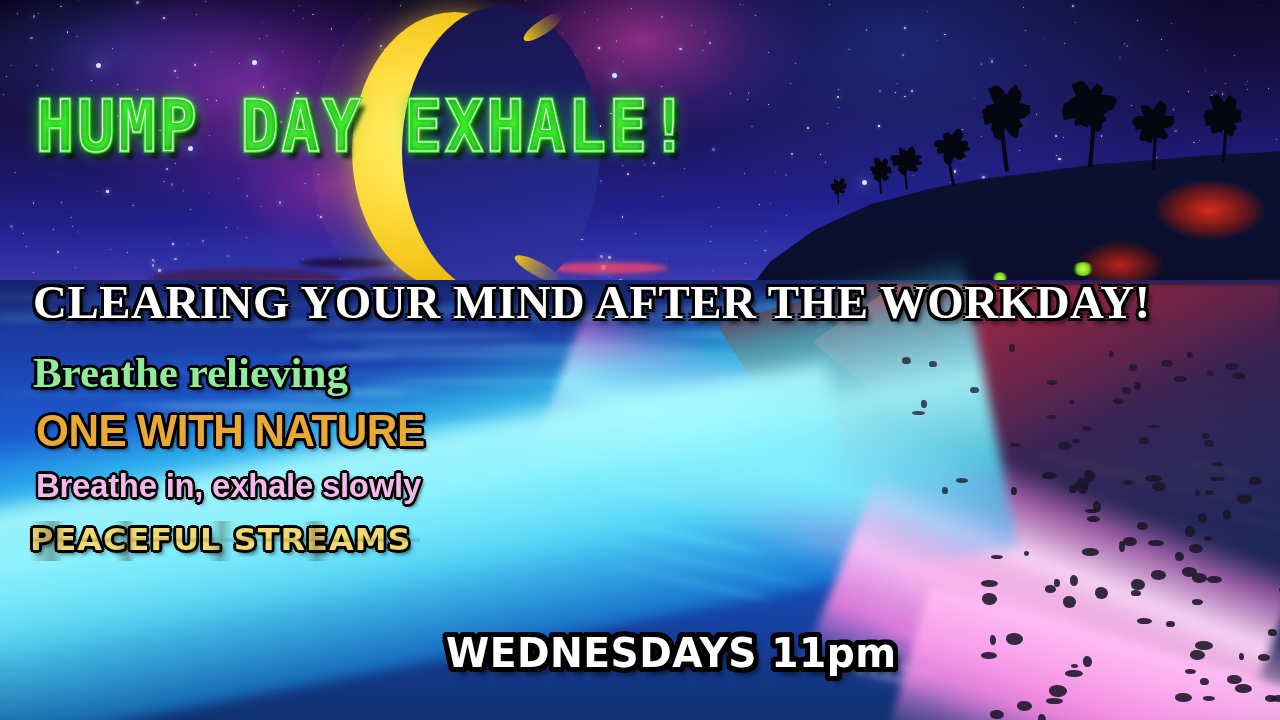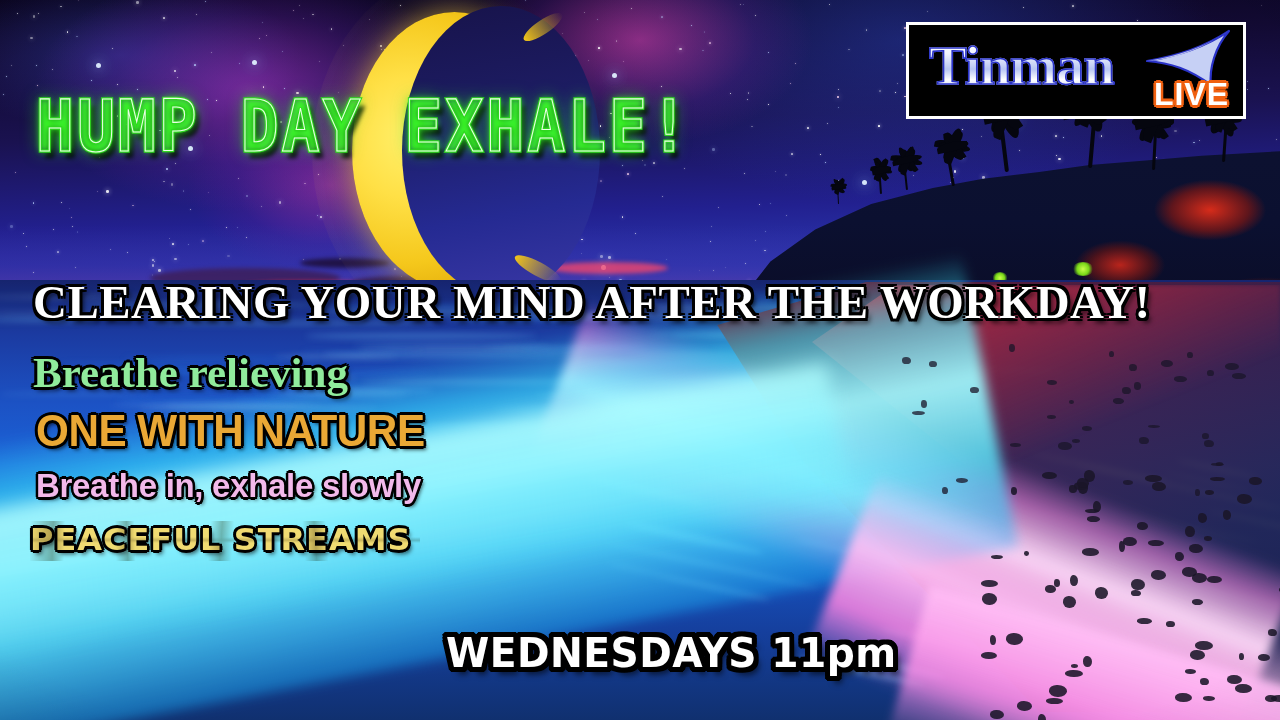--- a/index.html
+++ b/index.html
@@ -927,22 +927,14 @@
 
   <div class="line1">CLEARING YOUR MIND AFTER THE WORKDAY!</div>
   <div class="line2">Breathe relieving</div>
   <div class="line3">ONE WITH NATURE</div>
   <div class="line4">Breathe in, exhale slowly</div>
   <div class="line5">PEACEFUL STREAMS</div>
   <div class="line5-grunge"></div>
 
   <div class="sched">WEDNESDAYS 11pm</div>
 
-  <div class="logo-box">
-    <div class="logo-word">Tinman</div>
-    <svg class="swoosh" viewBox="0 0 112 62">
-      <path d="M104 2 C 86 14, 60 26, 22 32 C 46 34, 64 40, 86 56 C 84 40, 90 18, 104 2 Z" fill="#c6d0f5" stroke="#2a33c8" stroke-width="2.2" stroke-linejoin="round"></path>
-      <path d="M104 2 C 86 14, 60 26, 22 32 C 50 30, 76 20, 104 2 Z" fill="#eef2ff" opacity=".75"></path>
-    </svg>
-    <div class="logo-live">LIVE</div>
-  </div>
 
 </div>
 
 </body></html>

